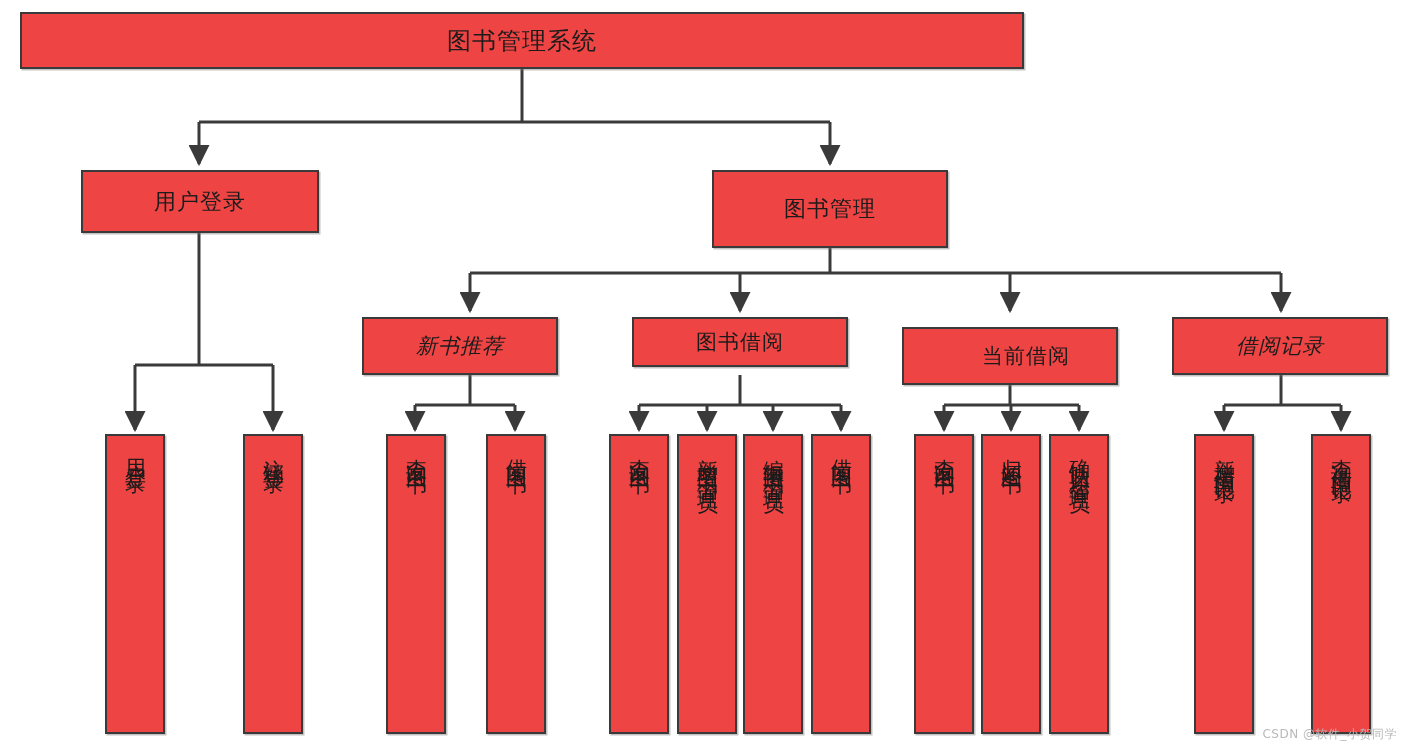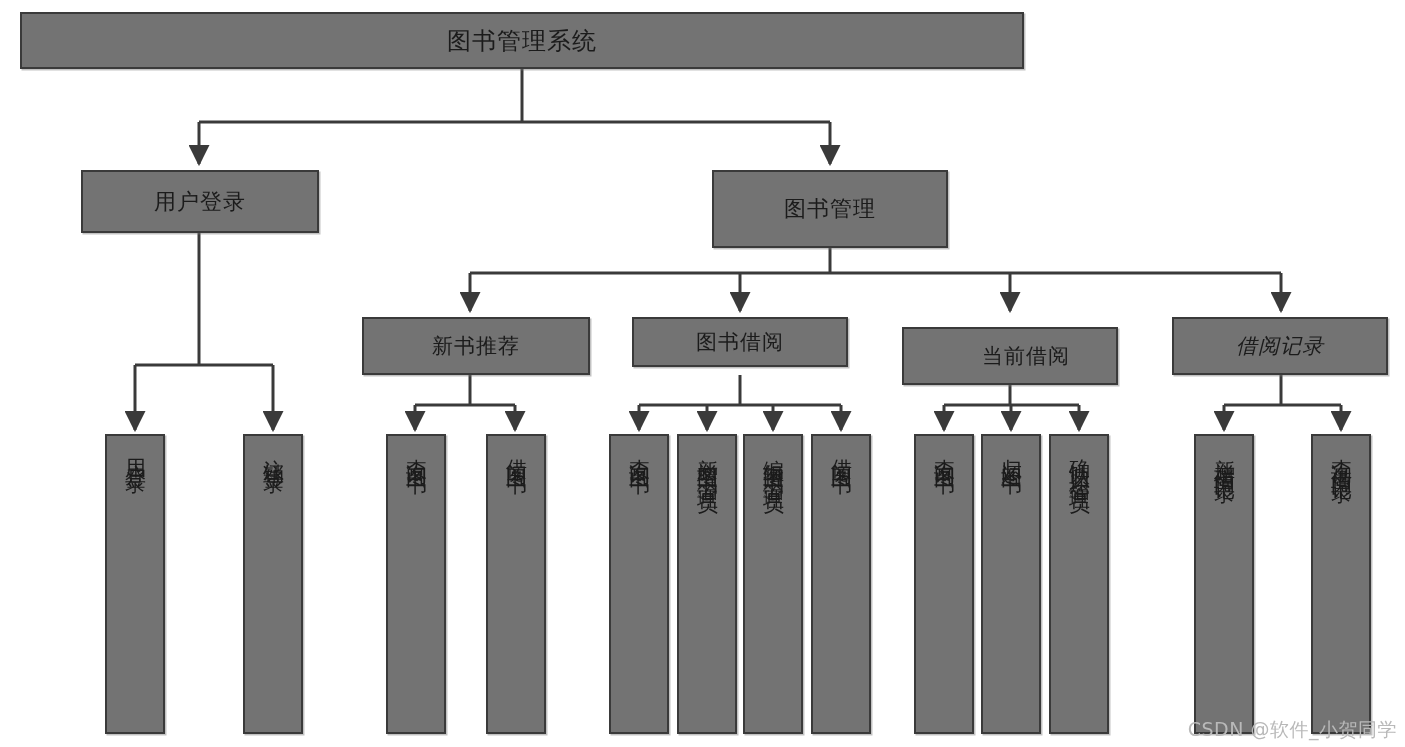--- a/index.html
+++ b/index.html
@@ -22,21 +22,21 @@
     left: 0;
     top: 0;
     width: 1405px;
     height: 747px;
     pointer-events: none;
   }
   .node {
     position: absolute;
     box-sizing: border-box;
     border: 2.5px solid #3a3a3a;
-    background: #737373;
+    background: #ef4444;
     display: flex;
     align-items: center;
     justify-content: center;
     color: #1b1b1b;
     box-shadow: 1.5px 1.5px 0 rgba(120,120,120,0.45);
   }
   .node .label {
     white-space: nowrap;
     letter-spacing: 1px;
   }
@@ -59,21 +59,21 @@
     text-orientation: upright;
     font-size: 21px;
     line-height: 1;
     letter-spacing: 5px;
     white-space: nowrap;
   }
   .watermark {
     position: absolute;
     right: 8px;
     bottom: 4px;
-    font-size: 19px;
+    font-size: 12px;
     color: #b9b9b9;
     letter-spacing: 0.5px;
     white-space: nowrap;
     user-select: none;
   }
 </style>
 </head>
 <body>
 
 <div id="canvas">
@@ -133,21 +133,21 @@
   </div>
 
   <div class="node h lvl2" style="left:81px; top:170px; width:238px; height:63px;">
     <span class="label">用户登录</span>
   </div>
 
   <div class="node h lvl2" style="left:712px; top:170px; width:236px; height:78px;">
     <span class="label">图书管理</span>
   </div>
 
-  <div class="node h lvl3" style="left:362px; top:317px; width:228px; height:58px;">
+  <div class="node h lvl3" style="left:362px; top:317px; width:196px; height:58px;font-style:italic;">
     <span class="label">新书推荐</span>
   </div>
 
   <div class="node h lvl3" style="left:632px; top:317px; width:216px; height:50px;">
     <span class="label">图书借阅</span>
   </div>
 
   <div class="node h lvl3" style="left:902px; top:327px; width:216px; height:58px;padding-left:32px;">
     <span class="label">当前借阅</span>
   </div>

